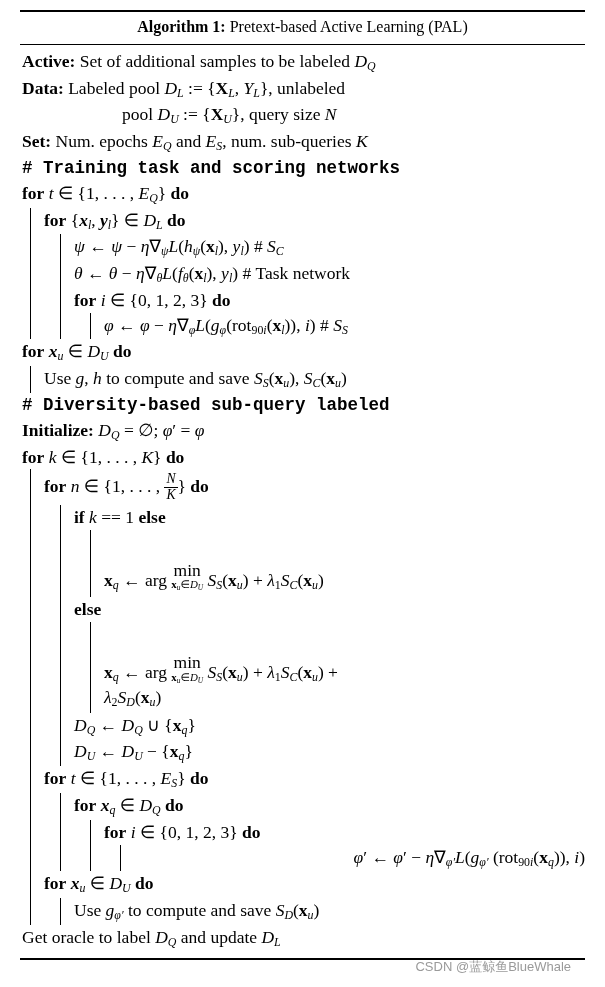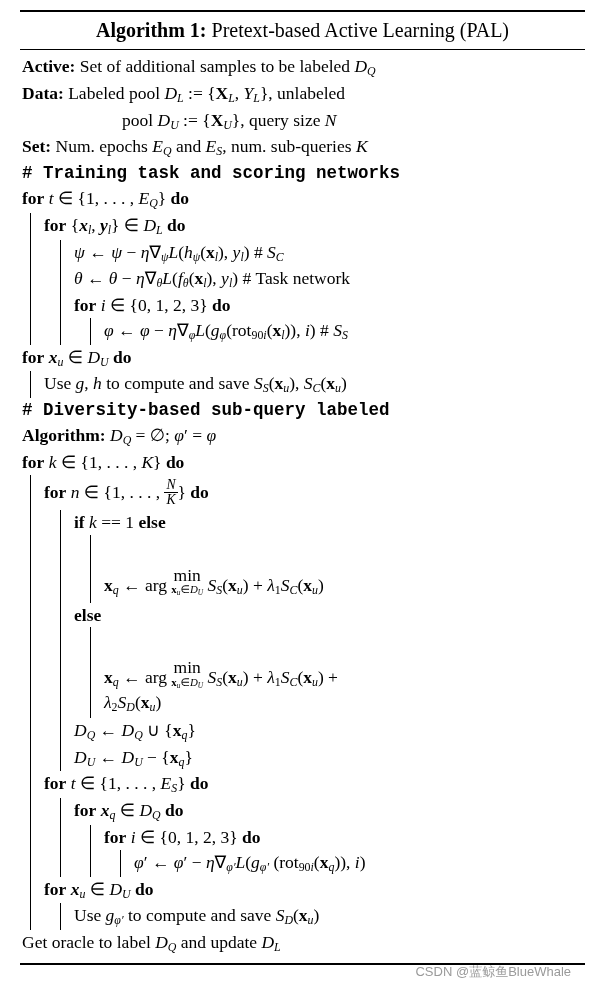--- a/index.html
+++ b/index.html
@@ -22,38 +22,38 @@
     line-height: 1.30;
   }
   .rule {
     border-top: 1.6px solid #000;
     height: 0;
   }
   .rule.thick { border-top-width: 2.2px; }
   .caption {
     text-align: center;
     padding: 5px 0 6px 0;
-    font-size: 20px;
+    font-size: 16px;
   }
   .caption .lbl { font-weight: bold; }
   .body {
     padding: 4px 0 6px 2px;
   }
   .line {
     position: relative;
     white-space: nowrap;
     padding: 1px 0;
   }
   .kw { font-weight: bold; }
   .hdr { font-weight: bold; font-family: Liberation Mono, monospace; }
   
   .ind1 { padding-left: 22px; }
   .ind2 { padding-left: 52px; }
   .ind3 { padding-left: 82px; font-family: Liberation Serif, serif; }
-  .ind4 { padding-left: 112px; }
+  .ind4 { padding-left: 112px; text-align: right; }
   .bar {
     position: absolute;
     top: 0;
     bottom: 0;
     width: 0;
     border-left: 1.1px solid #000;
   }
   .b1 { left: 8px; }
   .b2 { left: 38px; }
   .b3 { left: 68px; }
@@ -165,21 +165,21 @@
     <div class="line ind1">
       <span class="bar b1"></span>
       Use <i>g</i>, <i>h</i> to compute and save <i>S</i><sub>S</sub>(<span class="bf">x</span><sub>u</sub>), <i>S</i><sub>C</sub>(<span class="bf">x</span><sub>u</sub>)
     </div>
 
     <div class="line hdr">
       # Diversity-based sub-query labeled
     </div>
 
     <div class="line">
-      <span class="kw">Algorithm:</span> <i>D</i><sub>Q</sub> = ∅; <i>φ</i>′ = <i>φ</i>
+      <span class="kw">Initialize:</span> <i>D</i><sub>Q</sub> = ∅; <i>φ</i>′ = <i>φ</i>
     </div>
 
     <div class="line">
       <span class="kw">for</span> <i>k</i> ∈ {1, . . . , <i>K</i>} <span class="kw">do</span>
     </div>
 
     <div class="line ind1" style="padding-top:3px;padding-bottom:3px">
       <span class="bar b1"></span>
       <span class="kw">for</span> <i>n</i> ∈ {1, . . . , <span class="frac"><span class="num"><i>N</i></span><span class="den"><i>K</i></span></span>} <span class="kw">do</span>
     </div>

